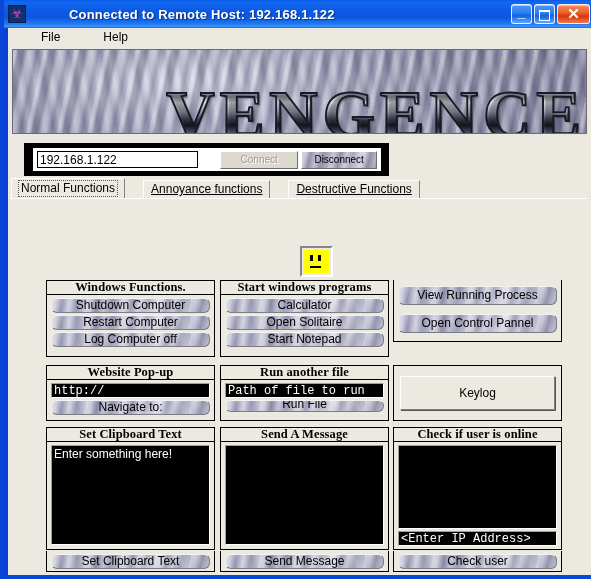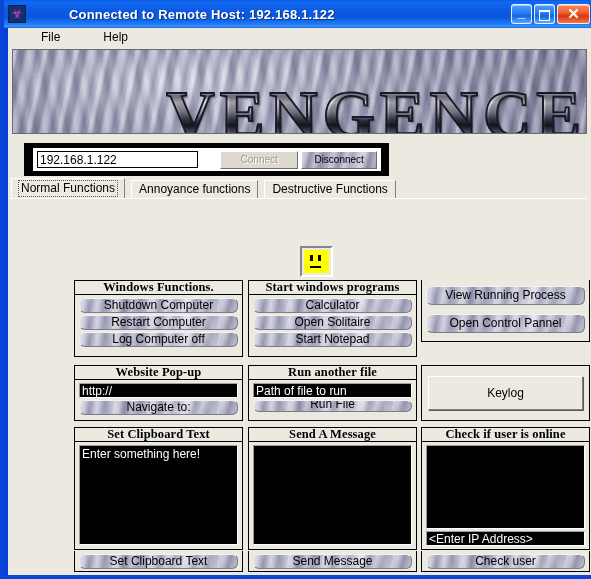--- a/index.html
+++ b/index.html
@@ -243,23 +243,24 @@
     background: #ece9e0;
     border-top: 1px solid #ffffff;
     border-left: 1px solid #ffffff;
     border-right: 1px solid #808080;
     border-bottom: none;
     font-size: 12px;
     line-height: 17px;
     padding: 0 7px;
     color: #000;
     cursor: default;
-    margin-right: 6px;
+    margin-right: 18px;
     font-family: "Liberation Sans", sans-serif;
     white-space: nowrap;
+    text-decoration: underline;
   }
   .tab.active {
     height: 21px;
     line-height: 18px;
     padding: 0 6px;
     position: relative;
     top: 0;
   }
   .tab.active .tab-label {
     border: 1px dotted #5a5a5a;
@@ -306,21 +307,21 @@
   #smiley .mouth {
     position: absolute; left: 6px; top: 16px;
     width: 11px; height: 2px;
     background: #000;
   }
 
   
   #grid {
     position: absolute;
     left: 35px; top: 81px;
-    width: 516px; height: 292px; margin-left: 28px;
+    width: 516px; height: 292px;
   }
   .col {
     position: absolute;
     top: 0;
     width: 169px;
   }
   .col.c1 { left: 0px; }
   .col.c2 { left: 174px; }
   .col.c3 { left: 347px; width: 169px; }
 
@@ -411,21 +412,21 @@
     box-sizing: border-box;
     background: #000000;
     color: #ffffff;
     border: 1px solid #9d9d9d;
     border-right-color: #ffffff;
     border-bottom-color: #ffffff;
     font-size: 12px;
     line-height: 13px;
     padding: 0 2px;
     margin-bottom: 2px;
-    font-family: Liberation Sans, sans-serif;
+    font-family: Liberation Mono, monospace;
     outline: none;
   }
   .blackarea {
     display: block;
     width: 100%;
     box-sizing: border-box;
     background: #000000;
     color: #ffffff;
     border: 1px solid #9d9d9d;
     border-right-color: #ffffff;

